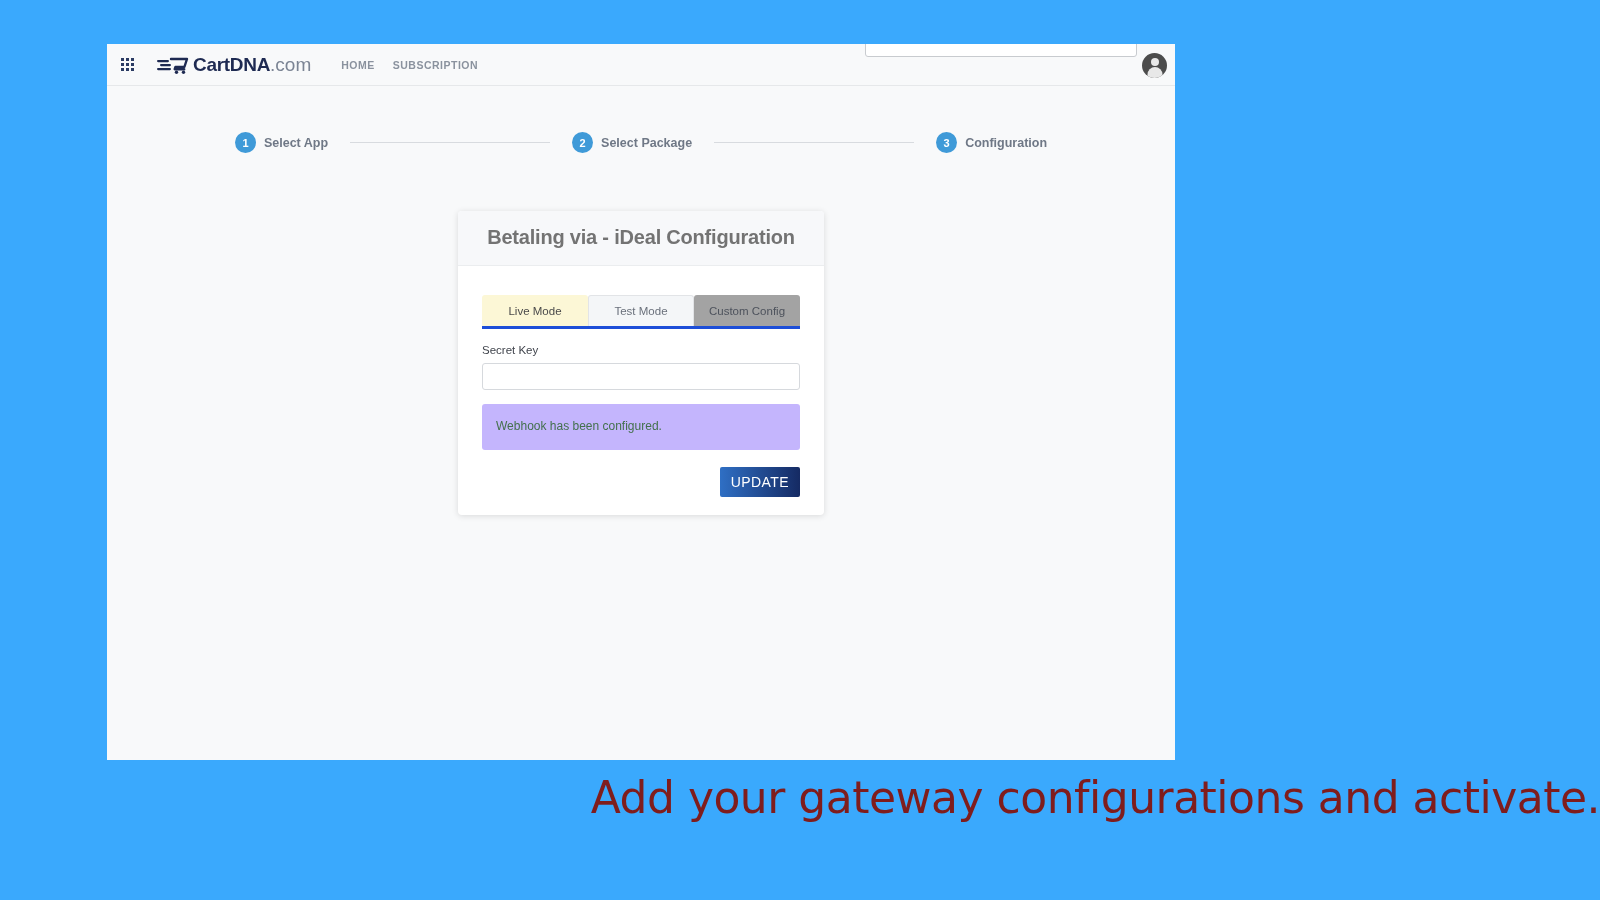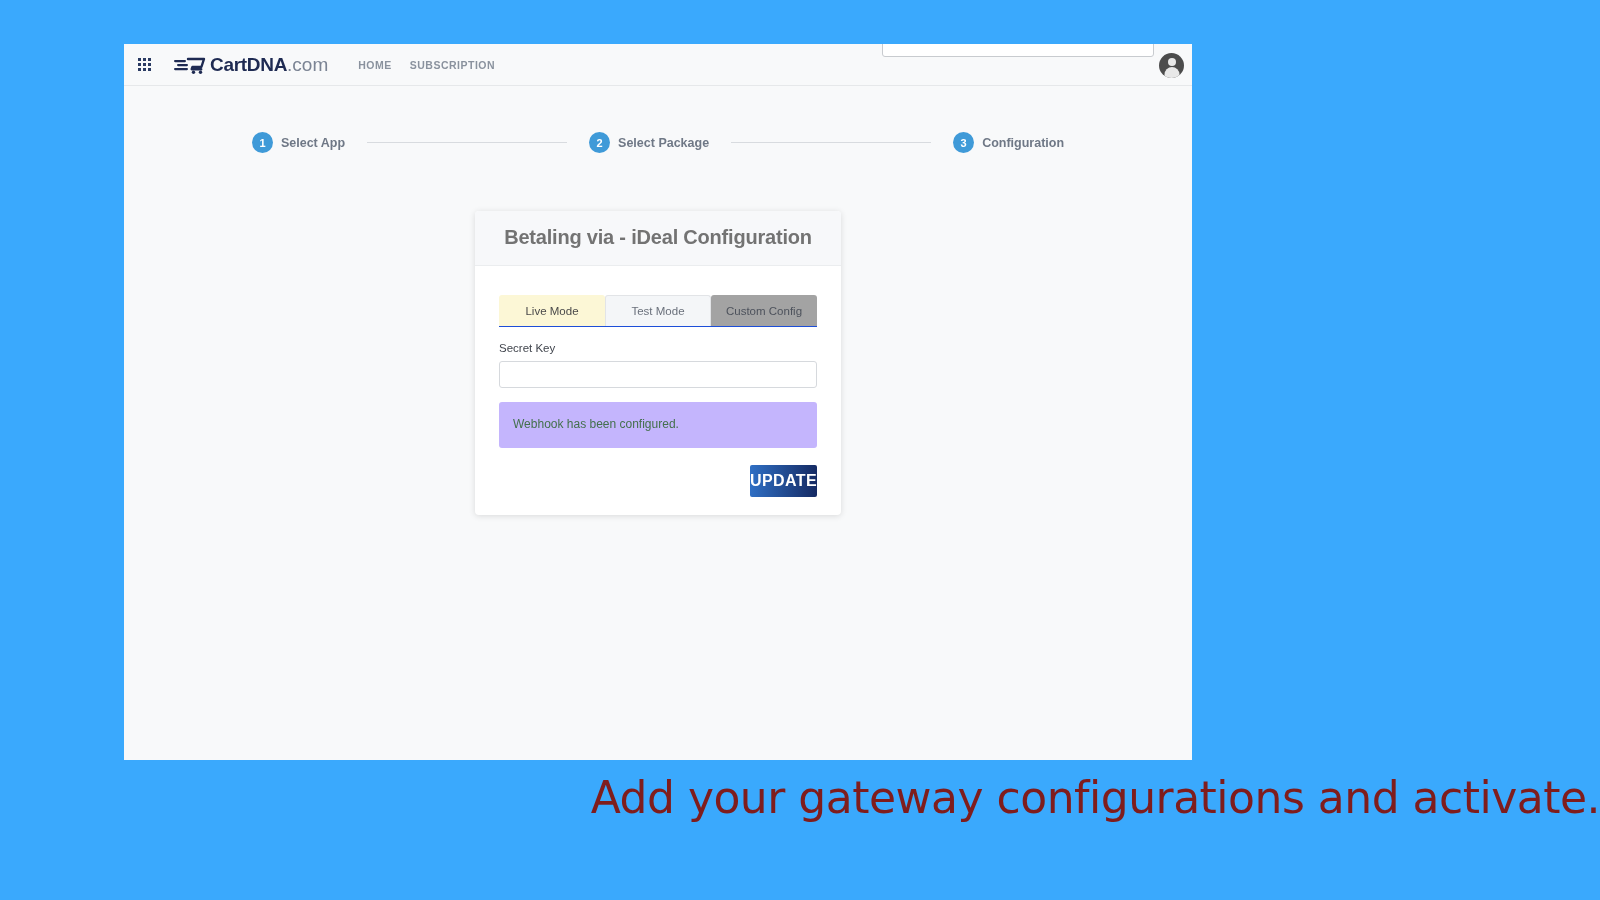--- a/index.html
+++ b/index.html
@@ -12,21 +12,21 @@
 
   body {
     background: #3aa9fd;
     font-family: "Liberation Sans", sans-serif;
     position: relative;
   }
 
   
   .viewport {
     position: absolute;
-    left: 124px;
+    left: 107px;
     top: 44px;
     width: 1068px;
     height: 716px;
     background: #f8f9fa;
     overflow: hidden;
   }
 
   
   .topbar {
     position: absolute;
@@ -215,21 +215,21 @@
     text-align: left;
     font-size: 12px;
     padding: 13px 14px;
     margin-top: 14px;
   }
 
   
   .tabs {
     display: flex;
     margin-top: 13px;
-    border-bottom: 1px solid #1d4ed8;
+    border-bottom: 3px solid #1d4ed8;
   }
   .tab {
     flex: 1;
     text-align: center;
     font-size: 11.5px;
     color: #4d525c;
     padding: 9px 4px;
     border: 1px solid transparent;
     border-bottom: none;
     border-radius: 3px 3px 0 0;
@@ -286,24 +286,24 @@
   .update-row {
     display: flex;
     justify-content: flex-end;
     margin-top: 17px;
   }
   .btn-update {
     background: linear-gradient(to right, #2f6fc4, #152a63);
     border: none;
     border-radius: 2px;
     color: #ffffff;
-    font-size: 16px;
-    font-weight: bold;
+    font-size: 14px;
+    font-weight: normal;
     letter-spacing: 0.4px;
-    padding: 7px 0;
+    padding: 7px 11px;
     font-family: "Liberation Sans", sans-serif;
     cursor: pointer;
   }
 
   
   .caption {
     position: absolute;
     left: 0; right: 0;
     top: 772px;
     text-align: right;

